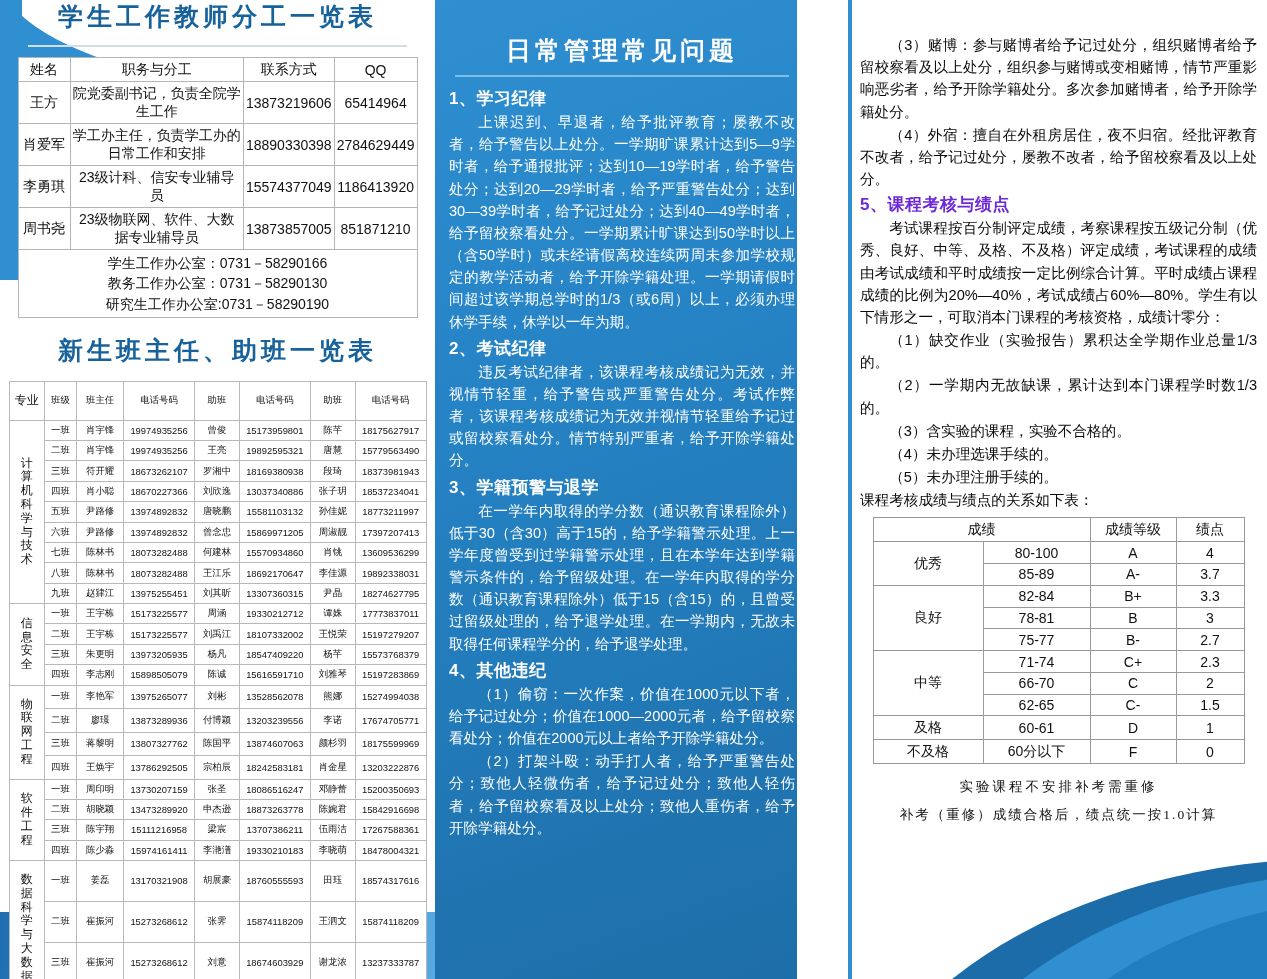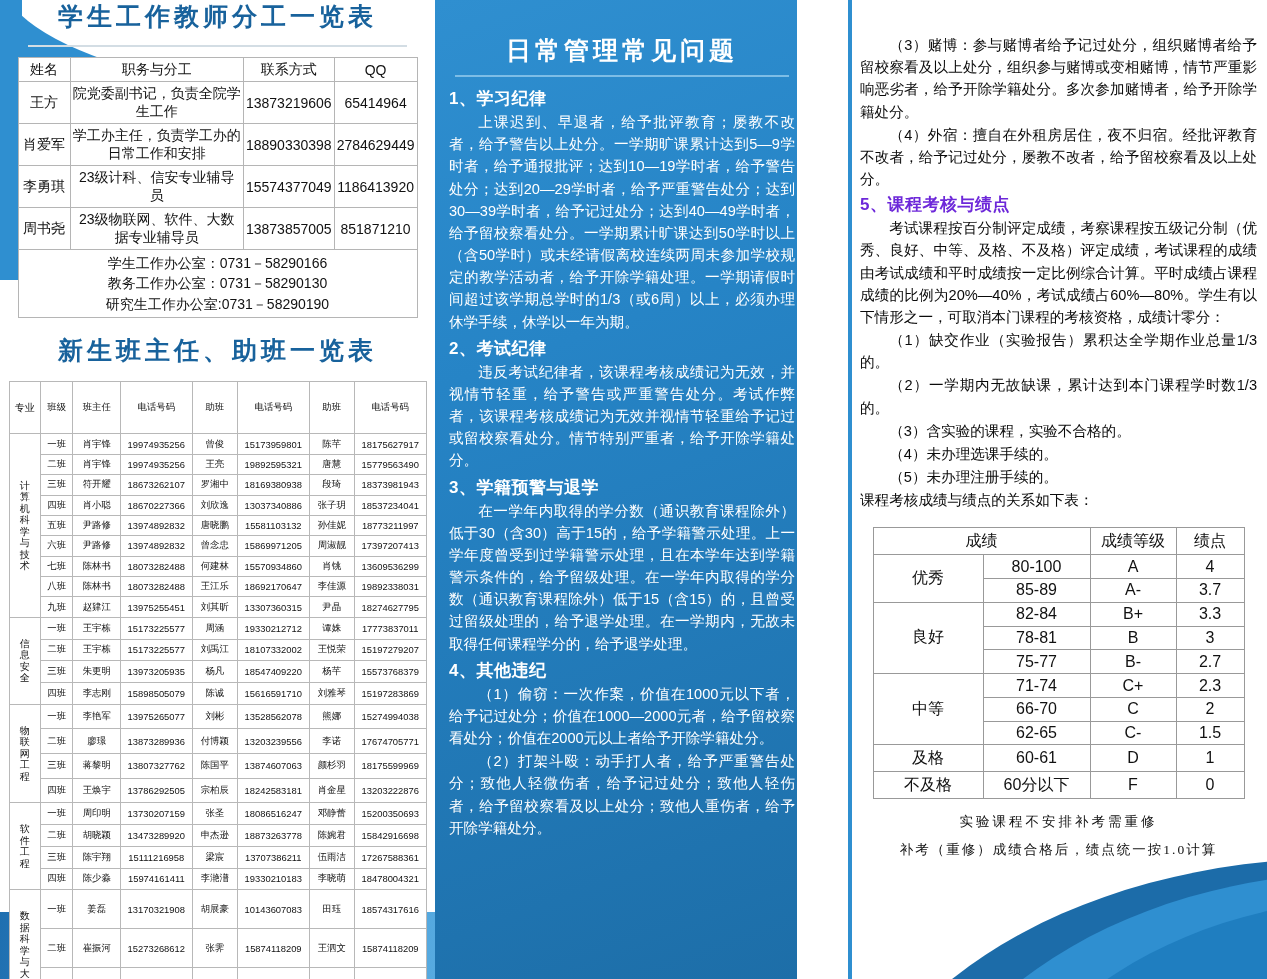--- a/index.html
+++ b/index.html
@@ -124,27 +124,27 @@
 
   .tbl-class {
     width:418px; margin:0 auto; font-size:9.4px;
     background:#fff; border:1px solid #a9a9a9;
   }
   .tbl-class td {
     border:1px solid #b8b8b8; padding:3.2px 1px; text-align:center;
     color:#111; white-space:nowrap;
   }
   .tbl-class td.major {
-    width:24px; font-size:10px; line-height:1.15;
-    padding:20px 4px; vertical-align:middle;
+    width:24px; font-size:12px; line-height:1.15;
+    padding:12px 4px; vertical-align:middle;
   }
   .tbl-class td.major span { display:block; }
 
   .tbl-grade {
-    width:372px; margin:16px auto 0 auto; font-size:16px;
+    width:372px; margin:6px auto 0 auto; font-size:14px;
     background:#fff; border:1px solid #888;
   }
   .tbl-grade td {
     border:1px solid #999; padding:2.4px 4px; text-align:center; color:#111;
   }
   .tbl-grade .hdr { font-weight:normal; }
 
   .footnote-1 {
     text-align:center; font-size:13.5px; color:#111; margin-top:14px;
     letter-spacing:3px; font-family:"Liberation Serif","DejaVu Serif",serif;
@@ -461,21 +461,21 @@
             <span>大</span>
             <span>数</span>
             <span>据</span>
             <span>技</span>
             <span>术</span>
           </td>
           <td>一班</td>
           <td>姜磊</td>
           <td>13170321908</td>
           <td>胡展豪</td>
-          <td>10143607083</td>
+          <td>18760555593</td>
           <td>田珏</td>
           <td>18574317616</td>
         </tr>
         <tr>
           <td>二班</td>
           <td>崔振河</td>
           <td>15273268612</td>
           <td>张霁</td>
           <td>15874118209</td>
           <td>王泗文</td>

